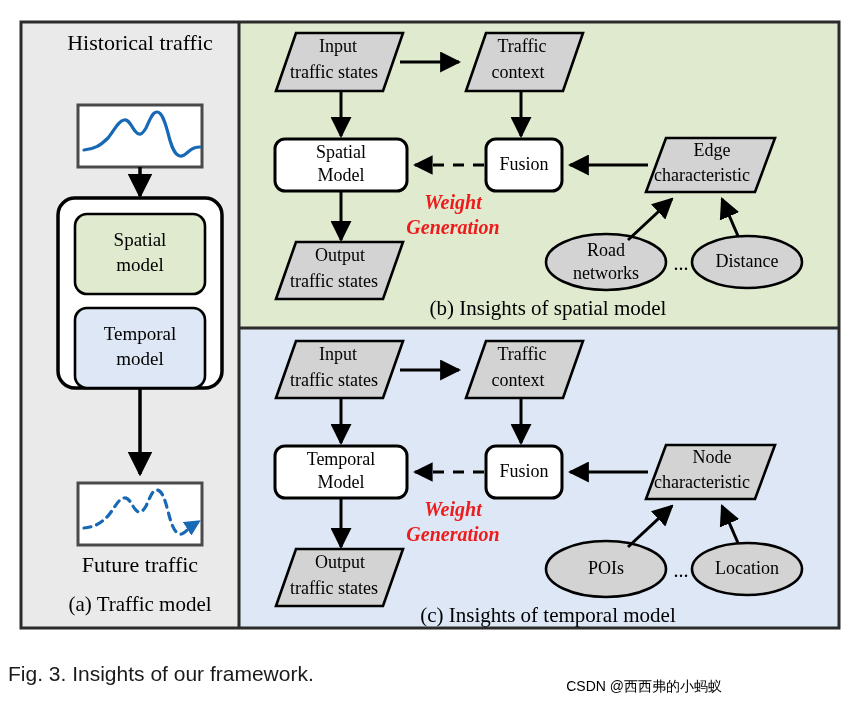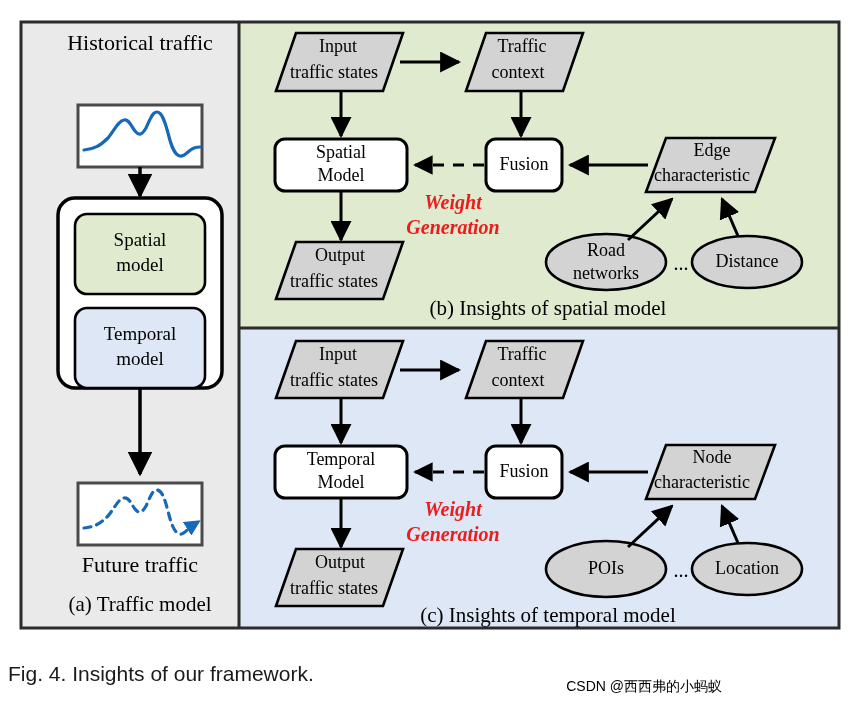--- a/index.html
+++ b/index.html
@@ -291,15 +291,15 @@
 
     <text class="panel-label" x="548" y="617">(c) Insights of temporal model</text>
 
     <g>
       <rect x="21" y="22" width="818" height="606" fill="none" stroke="#2b2b2b" stroke-width="3"></rect>
       <line x1="239" y1="22" x2="239" y2="628" stroke="#2b2b2b" stroke-width="3"></line>
       <line x1="239" y1="328" x2="839" y2="328" stroke="#2b2b2b" stroke-width="3"></line>
     </g>
   </svg>
 
-  <div class="fig-caption">Fig. 4. Insights of our framework.</div>
+  <div class="fig-caption">Fig. 3. Insights of our framework.</div>
   <div class="watermark">CSDN @西西弗的小蚂蚁</div>
 </div>
 
 </body></html>

